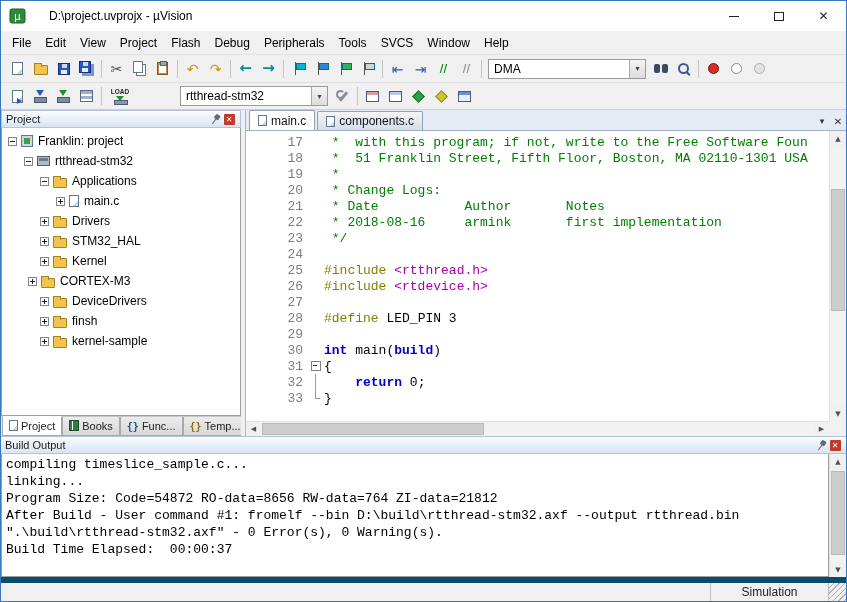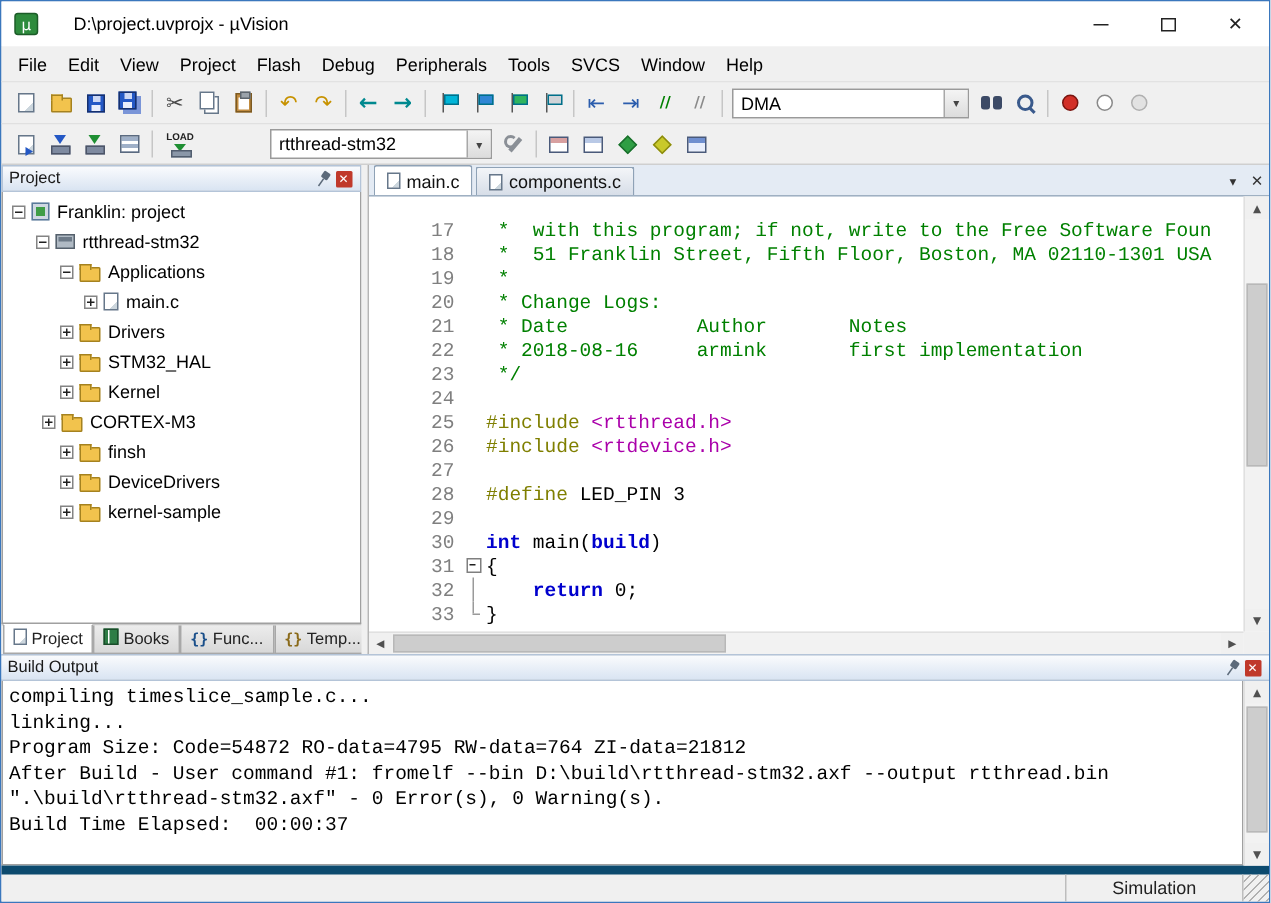--- a/index.html
+++ b/index.html
@@ -130,21 +130,21 @@
             border-bottom:1px solid #9fb0c2; flex:none; }
   .etabs { display:flex; align-items:flex-end; flex:1; min-width:0; }
   .etab { height:19px; display:flex; align-items:center; gap:4px; padding:0 8px; font-size:12px;
           border:1px solid #8fa2b6; border-bottom:none; border-radius:2px 2px 0 0;
           background:linear-gradient(#f3f5f8,#d7dee8); margin-right:2px; color:#111; }
   .etab.active { background:#fff; height:20px; }
   .tab-ctrl { width:16px; height:18px; display:flex; align-items:center; justify-content:center; color:#333; }
   .chev { font-size:9px; } .tab-x { font-size:10px; }
   .code-wrap { flex:1; display:flex; min-height:0; }
   .code-area { flex:1; overflow:hidden; background:#fff; font-family:"Liberation Mono","DejaVu Sans Mono",monospace;
-               font-size:13px; padding-top:3px;margin-top:11px; }
+               font-size:13px; padding-top:3px; }
   .code-line { height:16px; display:flex; align-items:center; }
   .ln { width:62px; text-align:right; color:var(--c-line_number,#7f7f7f); padding-right:5px; flex:none; }
   .fold { width:16px; height:16px; flex:none; position:relative; }
   .fold-open::before { content:""; position:absolute; left:3px; top:3px; width:8px; height:8px; border:1px solid #7f7f7f; background:#fff; }
   .fold-open::after { content:""; position:absolute; left:5px; top:7px; width:4px; height:1px; background:#202020; }
   .fold-mid::before { content:""; position:absolute; left:7px; top:0; height:16px; width:1px; background:#9a9a9a; }
   .fold-end::before { content:""; position:absolute; left:7px; top:0; height:8px; width:1px; background:#9a9a9a; }
   .fold-end::after { content:""; position:absolute; left:7px; top:8px; width:5px; height:1px; background:#9a9a9a; }
   .code-text { white-space:pre; }
   .seg-plain { color:#000; }
@@ -399,26 +399,26 @@
             <span class="tree-label">Kernel</span>
           </div>
           <div class="tree-row" style="padding-left: 26px;">
             <span class="expander plus"></span>
             <i class="tree-ic ic i-folder"></i>
             <span class="tree-label">CORTEX-M3</span>
           </div>
           <div class="tree-row" style="padding-left: 38px;">
             <span class="expander plus"></span>
             <i class="tree-ic ic i-folder"></i>
+            <span class="tree-label">DeviceDrivers</span>
+          </div>
+          <div class="tree-row" style="padding-left: 38px;">
+            <span class="expander plus"></span>
+            <i class="tree-ic ic i-folder"></i>
             <span class="tree-label">finsh</span>
-          </div>
-          <div class="tree-row" style="padding-left: 38px;">
-            <span class="expander plus"></span>
-            <i class="tree-ic ic i-folder"></i>
-            <span class="tree-label">DeviceDrivers</span>
           </div>
           <div class="tree-row" style="padding-left: 38px;">
             <span class="expander plus"></span>
             <i class="tree-ic ic i-folder"></i>
             <span class="tree-label">kernel-sample</span>
           </div>
         </div>
       <div class="panel-tabs" id="ptabs">
           <span class="ptab active">
             <span><i class="ic i-page tab"></i></span>
@@ -572,21 +572,21 @@
           <i class="i-pin"></i>
         </span>
       <span class="ph-btn">
           <span class="ph-x">✕</span>
         </span>
     </div>
     <div class="bo-wrap">
       <div class="bo-content" id="bo-lines">
           <div class="bo-line">compiling timeslice_sample.c...</div>
           <div class="bo-line">linking...</div>
-          <div class="bo-line">Program Size: Code=54872 RO-data=4795 RW-data=764 ZI-data=21812</div>
+          <div class="bo-line">Program Size: Code=54872 RO-data=8656 RW-data=764 ZI-data=21812</div>
           <div class="bo-line">After Build - User command #1: fromelf --bin D:\build\rtthread-stm32.axf --output rtthread.bin</div>
           <div class="bo-line">".\build\rtthread-stm32.axf" - 0 Error(s), 0 Warning(s).</div>
           <div class="bo-line">Build Time Elapsed:  00:00:37</div>
         </div>
       <div class="vscroll">
         <span class="sbtn">▲</span>
         <span class="vthumb bo"></span>
         <span class="sbtn">▼</span>
       </div>
     </div>

